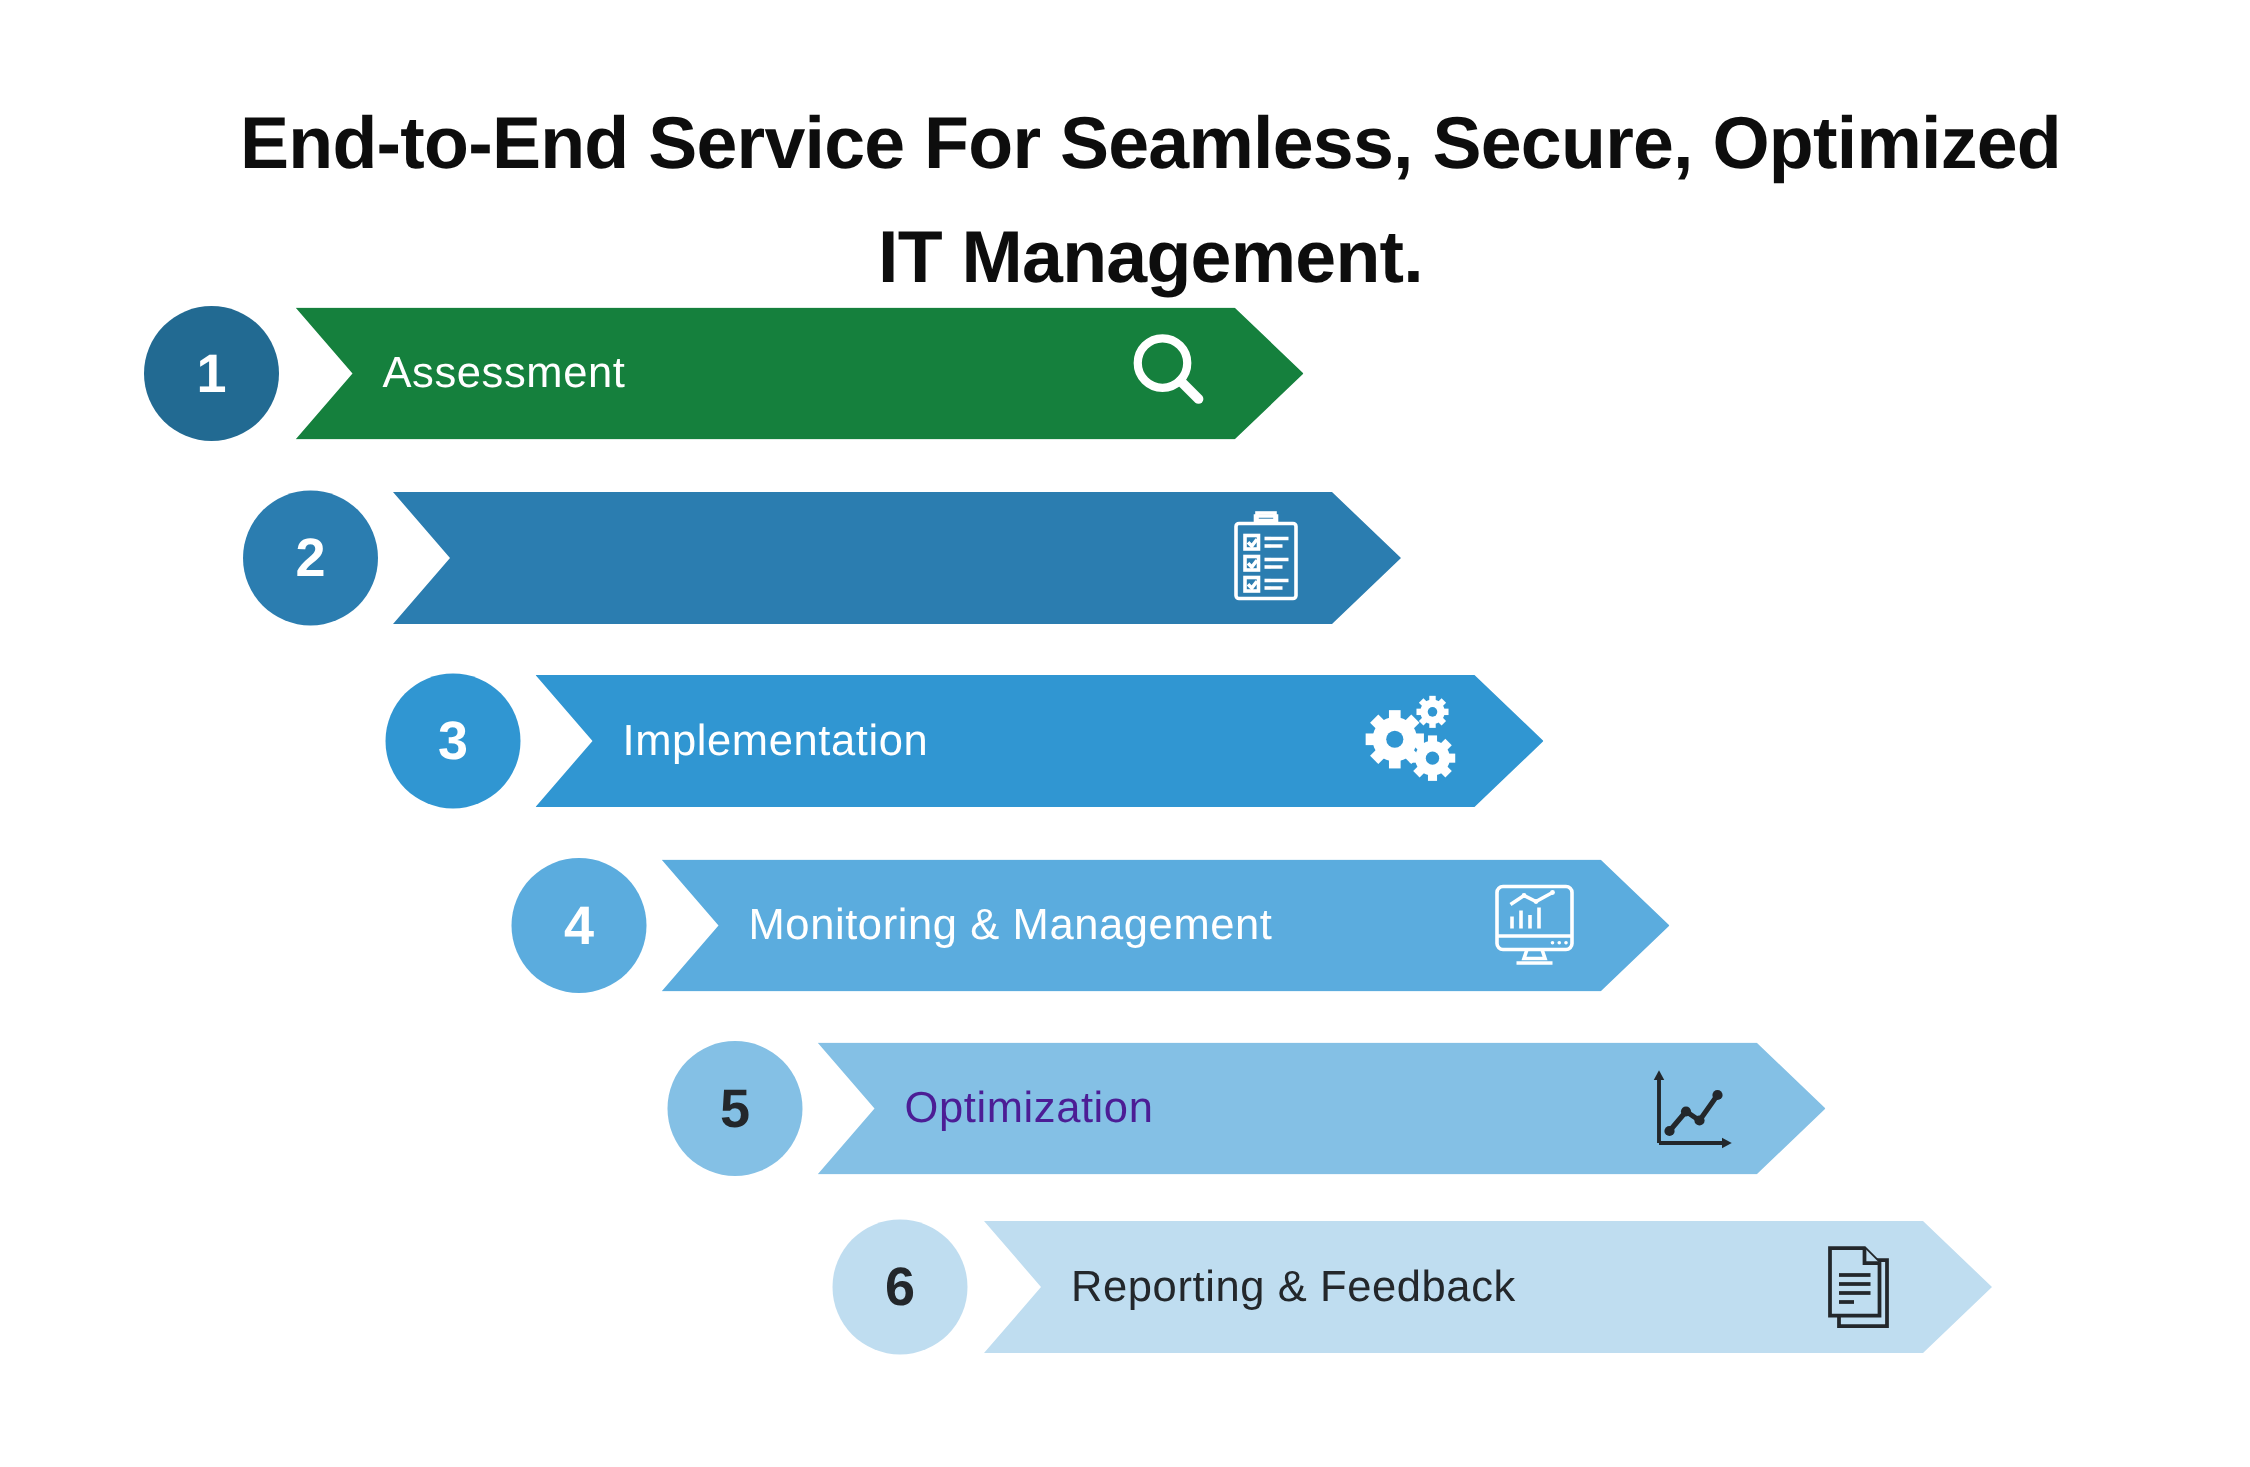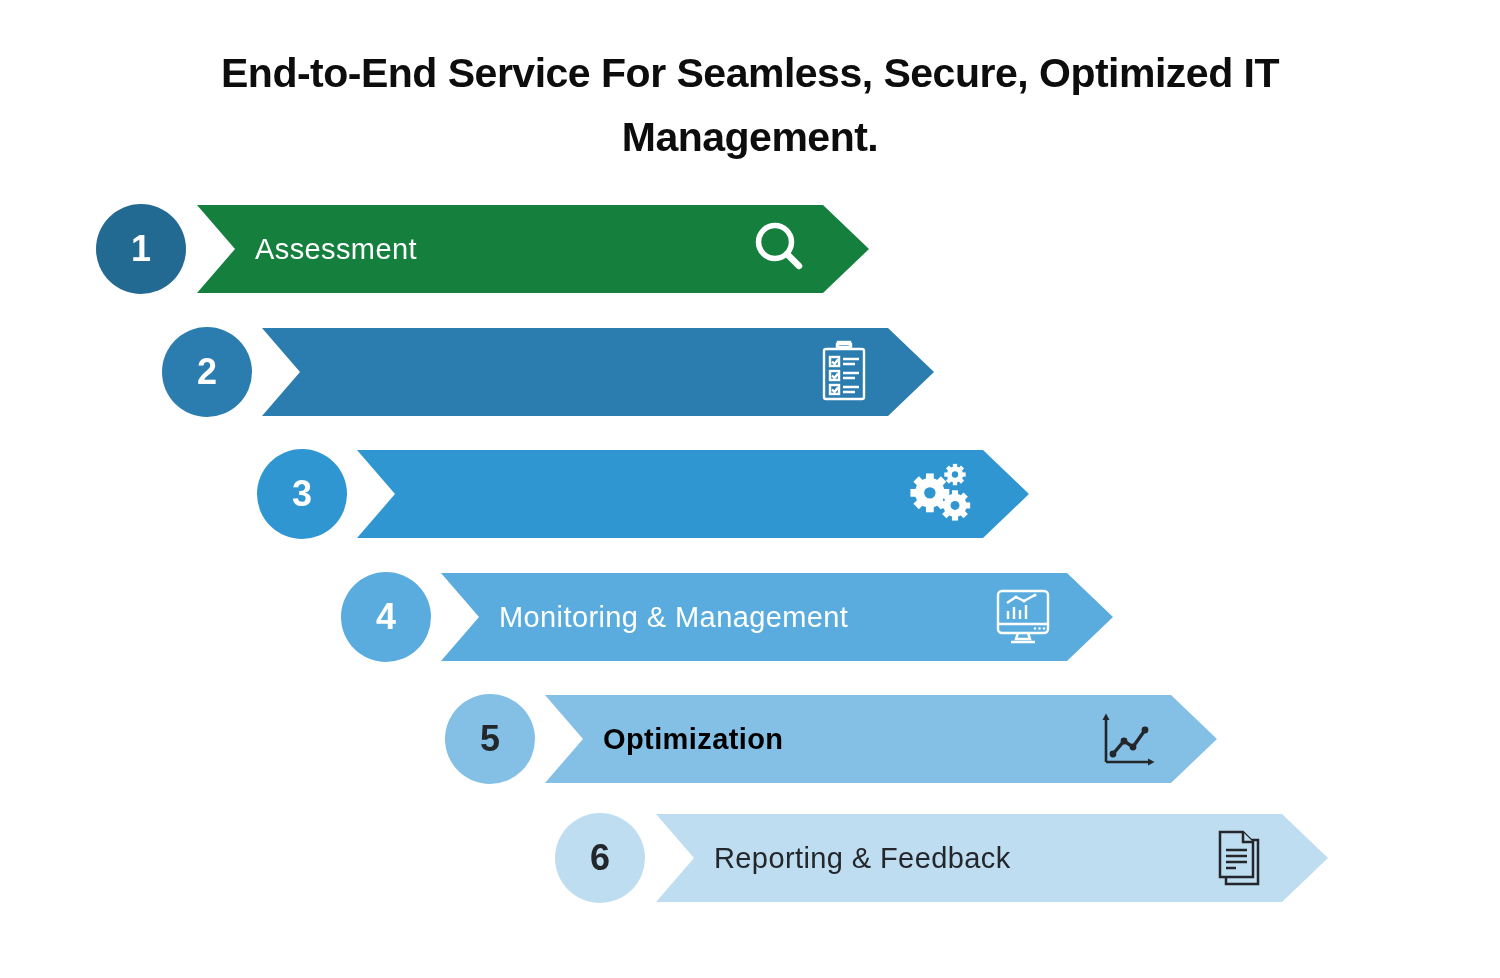--- a/index.html
+++ b/index.html
@@ -2,22 +2,22 @@
 <html><head>
 <meta charset="utf-8">
 <style>
   html,body{margin:0;padding:0;background:#ffffff;}
   #stage{
     position:relative;width:1500px;height:978px;background:#ffffff;overflow:hidden;
     font-family:"Liberation Sans", sans-serif;
   }
   h1.title{
     position:absolute;top:42px;left:50%;transform:translateX(-50%);
-    width:1260px;margin:0;text-align:center;
-    font-size:41px;line-height:1.55;font-weight:800;letter-spacing:-0.5px;color:#0d0d0d;
+    width:1260px;margin:17px;text-align:center;
+    font-size:49px;line-height:1.55;font-weight:800;letter-spacing:-0.5px;color:#0d0d0d;
   }
   .circle{
     position:absolute;width:90px;height:90px;border-radius:50%;
     display:flex;align-items:center;justify-content:center;z-index:2;
   }
   .circle .num{font-size:36px;font-weight:bold;}
   .banner{
     position:absolute;width:672px;height:88px;z-index:1;
     clip-path:polygon(0 0, calc(100% - 46px) 0, 100% 50%, calc(100% - 46px) 100%, 0 100%, 38px 50%);
     display:flex;align-items:center;
@@ -81,20 +81,21 @@
         </svg>
       </span>
     </div>
   </div>
 
   <div class="row r3">
     <div class="circle" style="background: rgb(48, 150, 210);">
       <span class="num" style="color: rgb(255, 255, 255);">3</span>
     </div>
     <div class="banner" style="background: rgb(48, 150, 210);">
+      <span class="label" style="color: rgb(255, 255, 255);">Implementation</span>
       <span class="icon" style="color: rgb(255, 255, 255);">
         <svg viewBox="0 0 56 56">
           <g fill="currentColor">
             <g transform="translate(20,27)">
               <rect x="-3.4" y="-17" width="6.8" height="34"></rect>
               <rect x="-3.4" y="-17" width="6.8" height="34" transform="rotate(45)"></rect>
               <rect x="-3.4" y="-17" width="6.8" height="34" transform="rotate(90)"></rect>
               <rect x="-3.4" y="-17" width="6.8" height="34" transform="rotate(135)"></rect>
               <circle r="13"></circle>
             </g>
@@ -147,21 +148,21 @@
         </svg>
       </span>
     </div>
   </div>
 
   <div class="row r5">
     <div class="circle" style="background: rgb(132, 192, 229);">
       <span class="num" style="color: rgb(35, 39, 43);">5</span>
     </div>
     <div class="banner" style="background: rgb(132, 192, 229);">
-      <span class="label" style="color: #000000; font-weight: bold;">Optimization</span>
+      <span class="label" style="color: #4c1d95;">Optimization</span>
       <span class="icon" style="color: rgb(35, 39, 43);">
         <svg viewBox="0 0 64 64" fill="none" stroke="currentColor" stroke-width="2.6">
           <line x1="11" y1="10" x2="11" y2="55"></line>
           <path d="M7.5 13 L11 6.5 L14.5 13" fill="currentColor" stroke="none"></path>
           <line x1="11" y1="55" x2="56" y2="55"></line>
           <path d="M53 51.5 L59.5 55 L53 58.5" fill="currentColor" stroke="none"></path>
           <polyline points="18,47 29,34 38,40 50,23" stroke-width="3.4"></polyline>
           <circle cx="18" cy="47" r="3.4" fill="currentColor" stroke="none"></circle>
           <circle cx="29" cy="34" r="3.4" fill="currentColor" stroke="none"></circle>
           <circle cx="38" cy="40" r="3.4" fill="currentColor" stroke="none"></circle>

